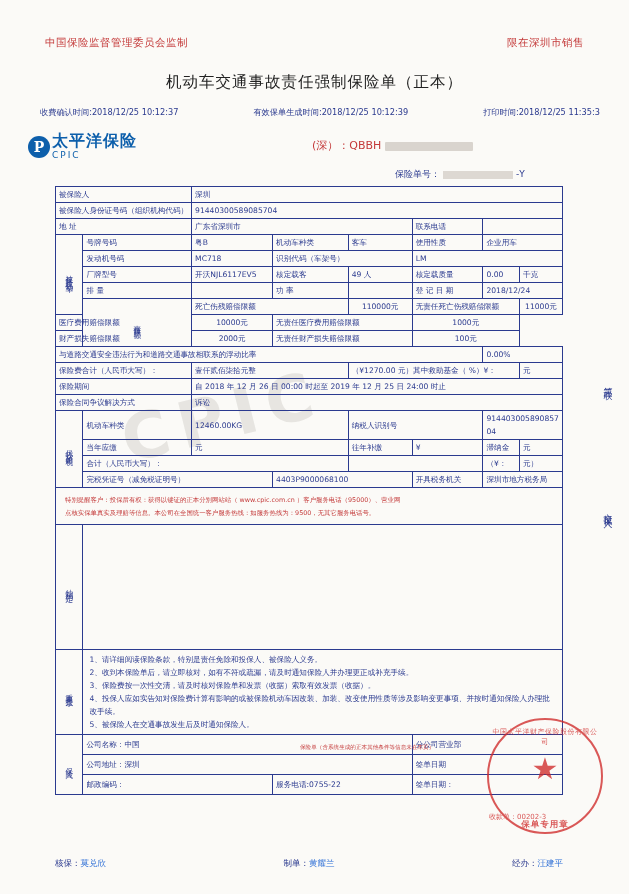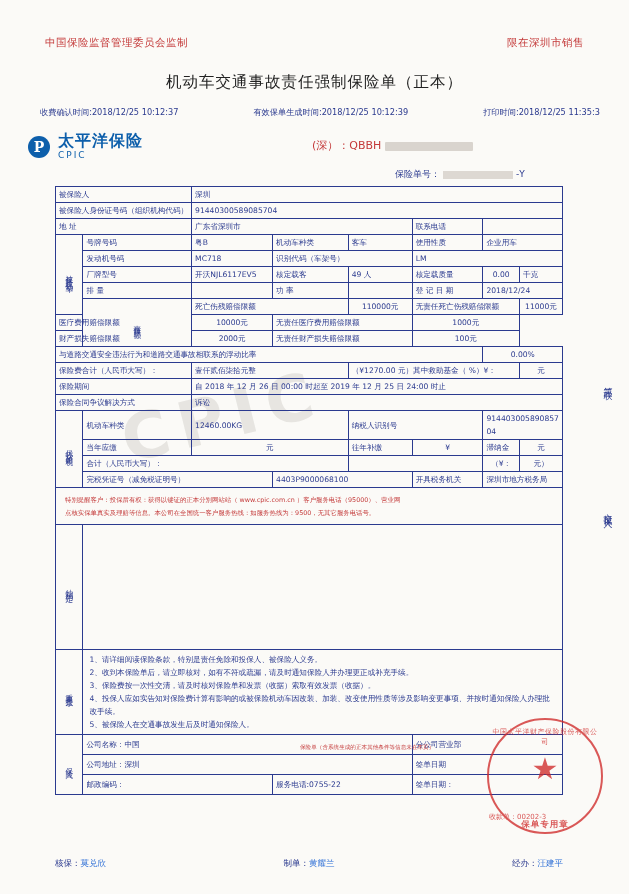--- a/index.html
+++ b/index.html
@@ -20,39 +20,39 @@
   .hdr-right{font-size:10.5px;color:#c43a3a;letter-spacing:.5px;padding-left:22px;}
 
   .doc-title{position:absolute;top:72px;left:0;width:629px;text-align:center;font-size:15.5px;font-weight:normal;color:#222;letter-spacing:1px;}
 
   .times{position:absolute;top:107px;left:40px;width:560px;font-size:8.2px;color:#2b3a8f;display:flex;justify-content:space-between;}
   .times span{white-space:nowrap;}
 
   
   .logo{position:absolute;top:133px;left:28px;display:flex;align-items:center;}
   .logo-mark{width:22px;height:22px;border-radius:50%;background:#0d5fab;color:#fff;font-size:14px;font-weight:bold;display:flex;align-items:center;justify-content:center;font-family:"DejaVu Serif","Liberation Serif",serif;}
-  .logo-txt{margin-left:8px;line-height:1;}
+  .logo-txt{margin-left:2px;line-height:1;}
   .logo-cn{font-size:16px;color:#0d5fab;font-weight:bold;letter-spacing:1px;}
   .logo-en{font-size:9px;color:#0d5fab;letter-spacing:2px;margin-top:2px;}
 
   .qbbh{position:absolute;top:138px;left:312px;font-size:11px;color:#c43a3a;}
   .qbbh .redact{display:inline-block;width:88px;height:9px;background:#d9d4ce;vertical-align:middle;margin-left:4px;border-radius:1px;}
 
   .policy-no{position:absolute;top:168px;left:395px;font-size:9px;color:#2b3a8f;}
   .policy-no .redact{display:inline-block;width:70px;height:8px;background:#ddd8d2;vertical-align:middle;margin:0 3px;}
 
   
   table.main{position:absolute;top:186px;left:55px;width:508px;border-collapse:collapse;}
   table.main td{border:1px solid #2b3a8f;padding:1px 3px;font-size:7.6px;line-height:13px;height:13px;color:#2b3a8f;vertical-align:middle;}
   td.lbl{white-space:nowrap;}
   td.lblL{text-align:left;white-space:nowrap;padding-left:4px;}
   td.vert{writing-mode:vertical-rl;text-orientation:upright;text-align:center;letter-spacing:2px;width:13px;font-size:7.6px;padding:2px 0;}
   td.val{padding-left:6px;}
   .hand{color:#2e6fd6;font-family:"DejaVu Sans","Liberation Sans",sans-serif;font-size:8px;}
-  .right{text-align:center;padding-right:4px;}
+  .right{text-align:left;padding-right:4px;}
   .center{text-align:center;}
 
   .side-col{position:absolute;top:380px;left:600px;width:16px;font-size:9px;color:#2b3a8f;text-align:center;line-height:14px;letter-spacing:2px;}
   .side-col div{writing-mode:vertical-rl;text-orientation:upright;margin:0 auto;}
 
   
   .notice{font-size:6.4px;color:#c43a3a;line-height:10px;padding:3px 6px;}
 
   
   .stamp{position:absolute;left:487px;top:718px;width:112px;height:112px;border:2.2px solid #d02b2b;border-radius:50%;opacity:.78;}

